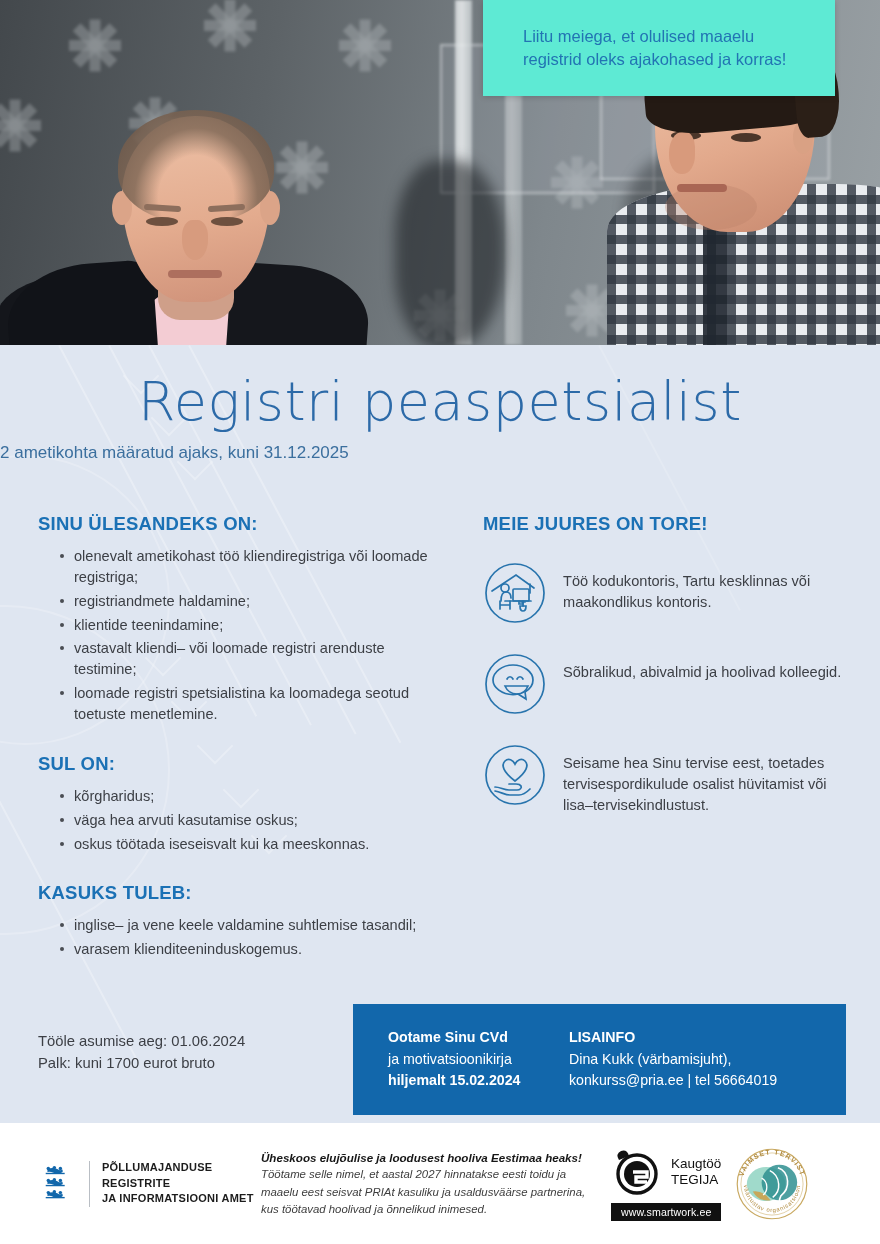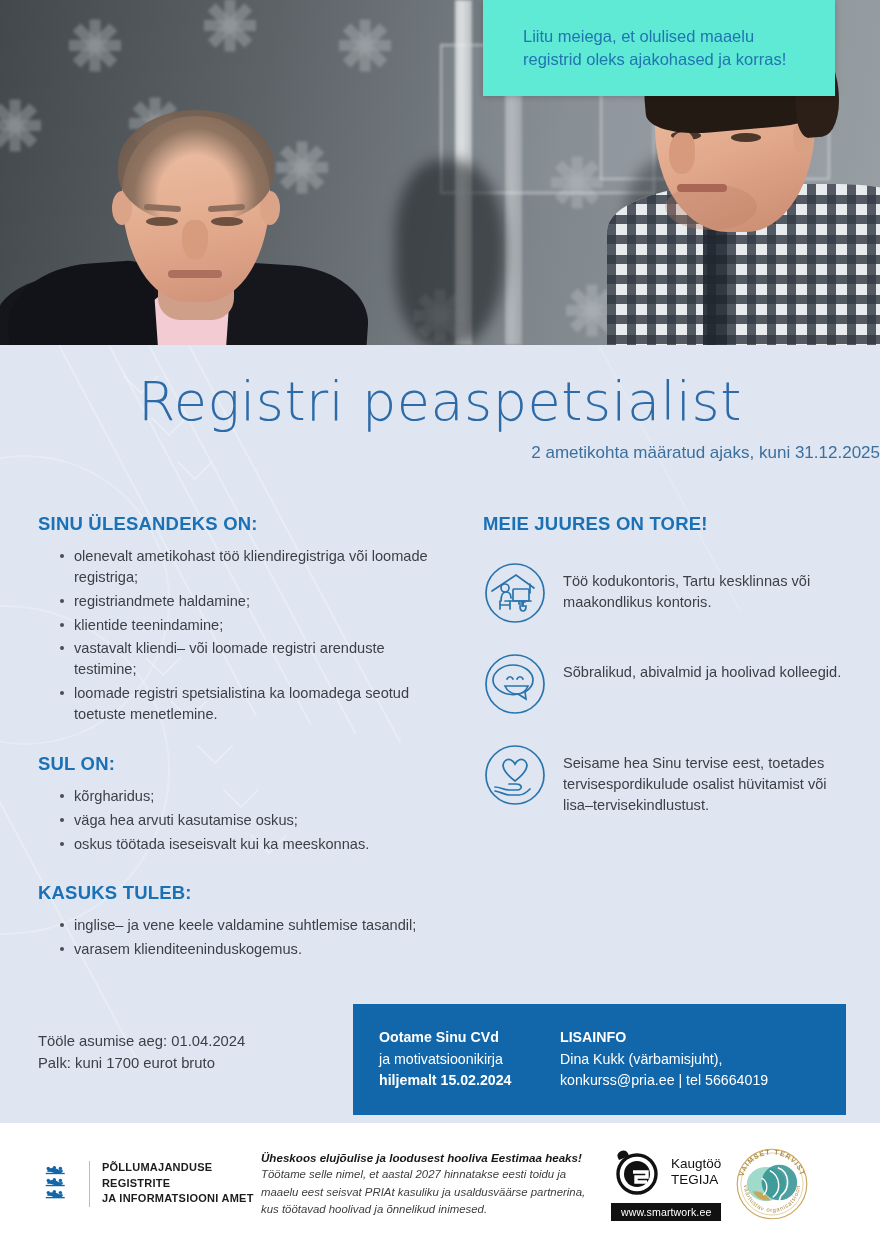--- a/index.html
+++ b/index.html
@@ -177,21 +177,21 @@
     border-left:2px solid #fff; border-bottom:2px solid #fff;
     opacity:.5; transform:rotate(-45deg);
   }
 
   .title {
     position:absolute; top:25px; left:0; width:880px; text-align:center;
     color:#2c6aa8; font-size:54px; font-weight:300; letter-spacing:.5px;
     font-family:"DejaVu Sans", sans-serif;
   }
   .subtitle {
-    position:absolute; top:98px; left:0; width:880px; text-align:right;
+    position:absolute; top:98px; left:0; width:880px; text-align:left;
     color:#3b6f9e; font-size:17px; font-weight:400;
   }
 
   .colL { position:absolute; left:38px; top:168px; width:400px; }
   .colR { position:absolute; left:483px; top:168px; width:370px; }
 
   h2.sec {
     color:#1b71b5; font-size:18.5px; font-weight:700; letter-spacing:.2px;
     margin:0 0 11px 0;
   }
@@ -215,21 +215,21 @@
     font-size:14.8px; line-height:1.5;
   }
 
   
   .contactbar {
     position:absolute; left:353px; top:1004px; width:493px; height:111px;
     background:#1267ab; color:#fff;
     display:flex; align-items:center;
   }
   .cb-col { font-size:14.2px; line-height:1.52; }
-  .cb-col.one { margin-left:26px; width:165px; }
+  .cb-col.one { margin-left:35px; width:165px; }
   .cb-col.two { margin-left:16px; }
   .cb-col b { font-weight:700; }
 
   
   .footer {
     position:absolute; left:0; top:1123px; width:880px; height:121px;
     background:#ffffff; display:flex; align-items:center;
   }
   .pria { display:flex; align-items:center; margin-left:44px; width:215px; }
   .coat-svg { width:36px; height:46px; }
@@ -466,21 +466,21 @@
             <path d="M12 48c6 1 10 4 15 4h9c4 0 8-3 11-6"></path>
           </svg>
         </div>
         <div class="txt">Seisame hea Sinu tervise eest, toetades tervisespordikulude osalist hüvitamist või lisa–tervisekindlustust.</div>
       </div>
     </div>
 
   </div>
 
   <div class="salary">
-    <div>Tööle asumise aeg: 01.04.2024</div>
+    <div>Tööle asumise aeg: 01.06.2024</div>
     <div>Palk: kuni 1700 eurot bruto</div>
   </div>
 
   <div class="contactbar">
     <div class="cb-col one">
       <div><b>Ootame Sinu CVd</b></div>
       <div>ja motivatsioonikirja</div>
       <div><b>hiljemalt 15.02.2024</b></div>
     </div>
     <div class="cb-col two">

